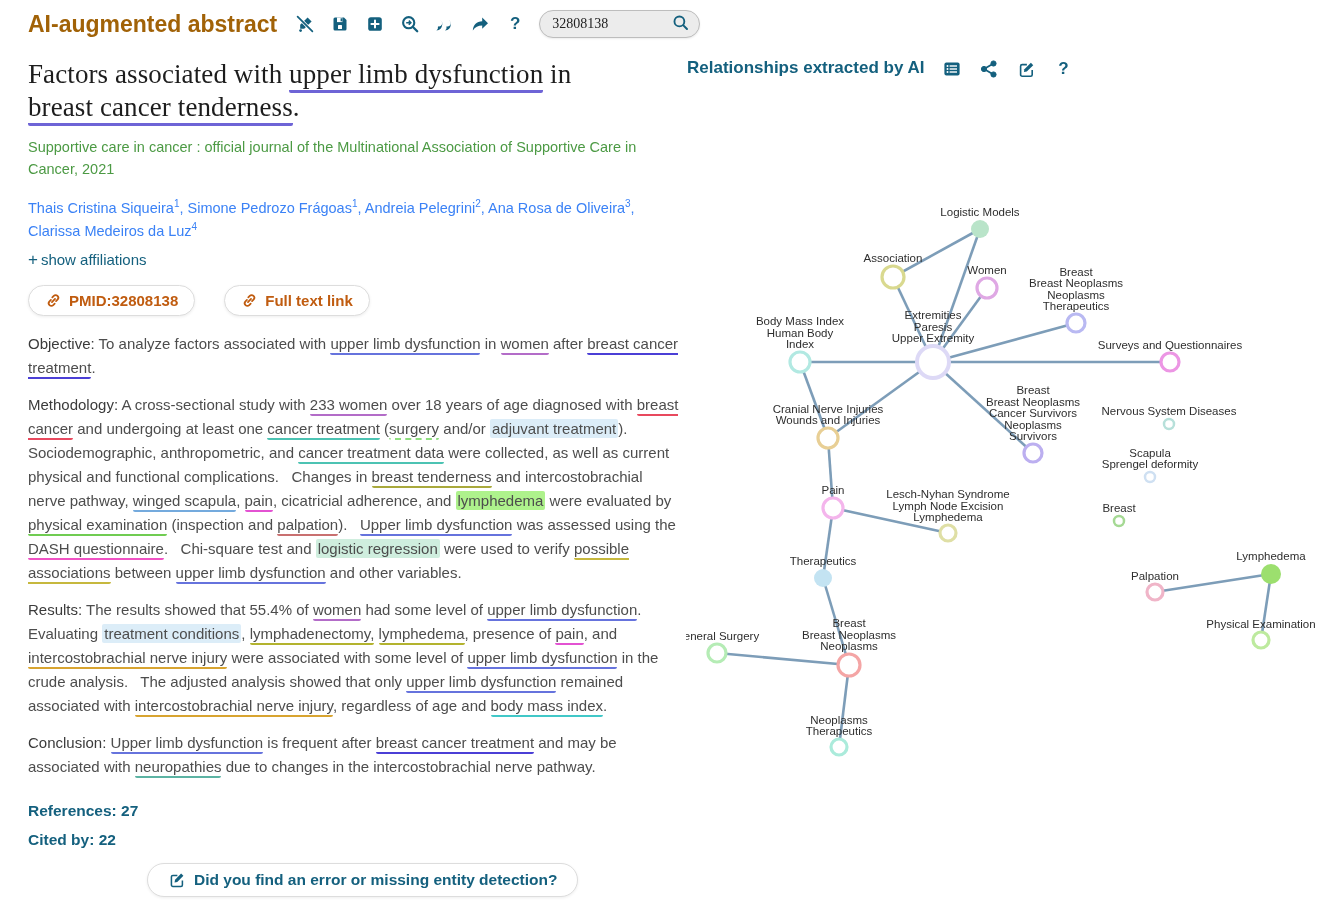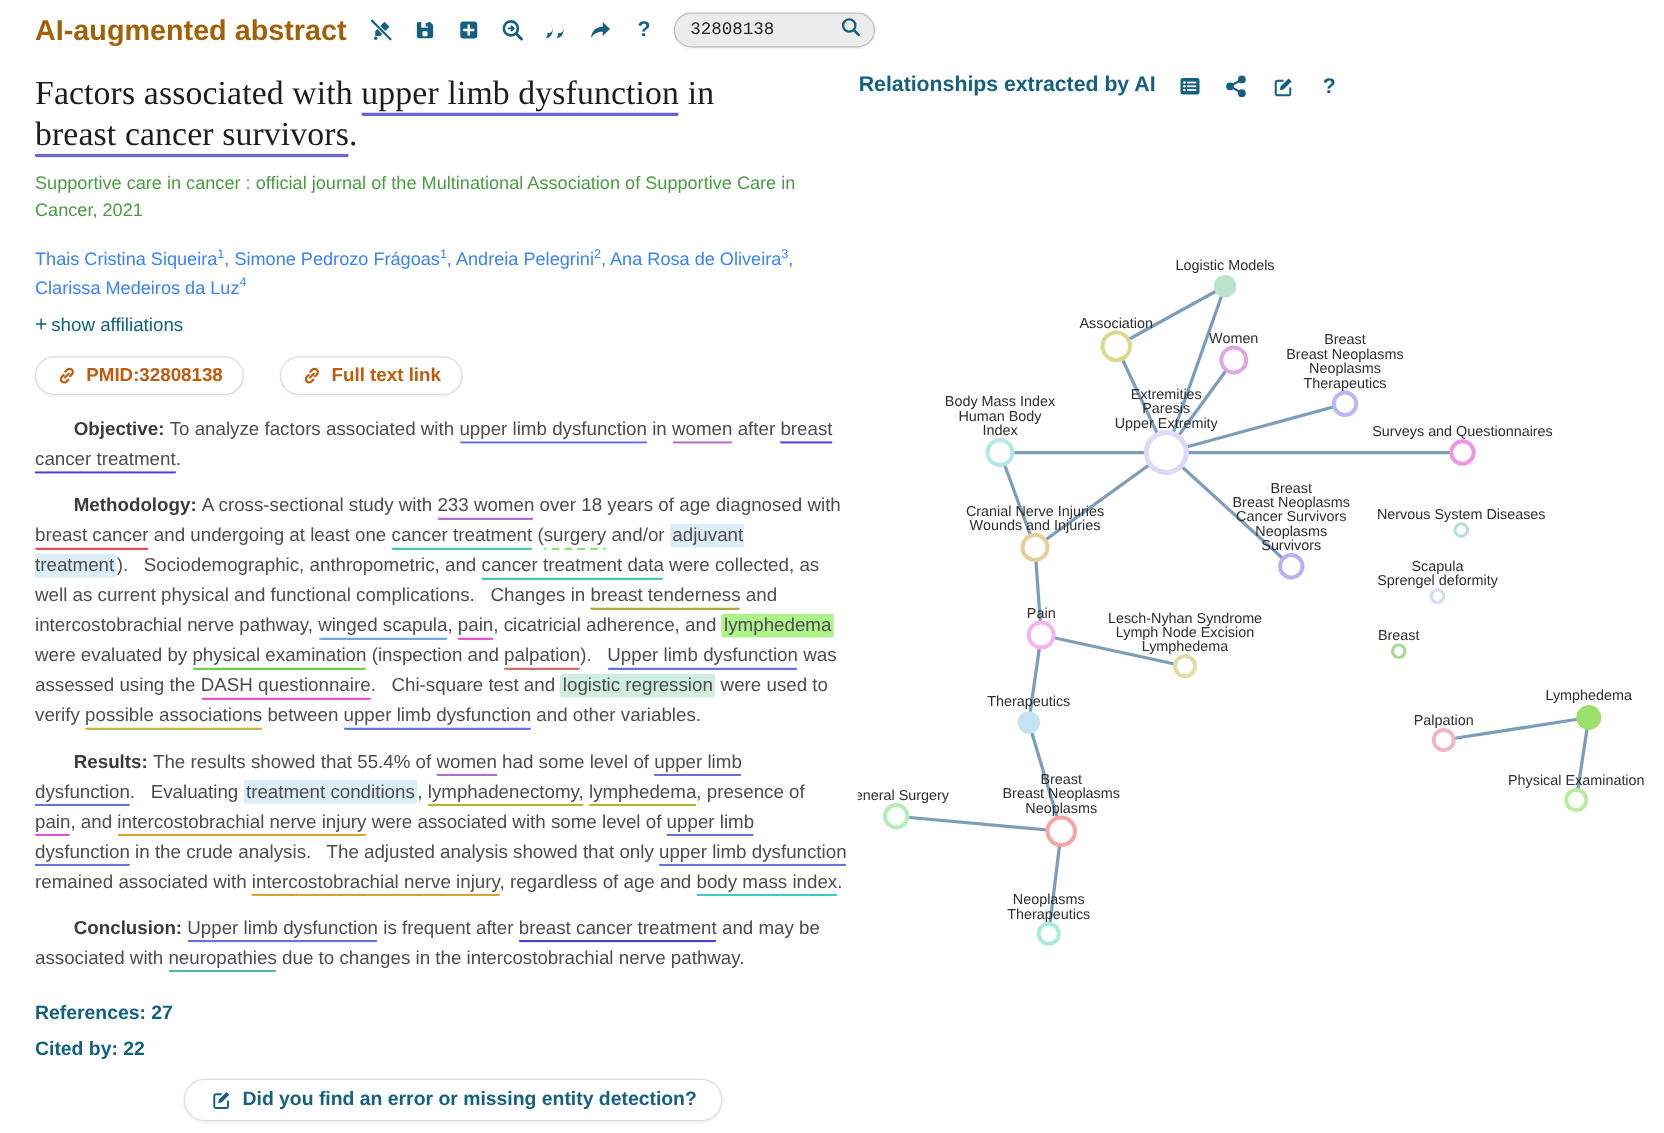--- a/index.html
+++ b/index.html
@@ -11,40 +11,40 @@
   .toolbar{display:flex;align-items:center;gap:13px;height:28px;}
   .toolbar-title{font-size:23px;font-weight:700;color:#a16207;white-space:nowrap;margin-right:4px;}
   .icon-btn{width:22px;height:22px;display:flex;align-items:center;justify-content:center;
             color:#14607e;cursor:pointer;flex:0 0 auto;}
   .icon-btn svg{display:block;}
   .qmark{font-size:17px;font-weight:700;color:#14607e;font-family:"Liberation Sans",sans-serif;}
   .searchbox{margin-left:auto;display:flex;align-items:center;background:#ececec;
              border:1px solid #bdbdbd;border-radius:14px;padding:2px 10px;height:22px;width:155px;
              box-shadow:0 1px 2px rgba(0,0,0,.08);}
   .searchbox input{border:none;background:transparent;outline:none;font-size:14px;color:#222;
-                   width:118px;font-family:Liberation Mono, monospace;}
+                   width:118px;font-family:Liberation Serif, serif;}
   .searchbox .sicon{margin-left:auto;color:#14607e;}
 
   .paper-title{font-family:"Liberation Serif","DejaVu Serif",serif;font-size:27px;line-height:1.22;
                color:#1d1d1d;margin-top:20px;width:610px;letter-spacing:.1px;}
   .journal{color:#4c9a44;font-size:14.5px;line-height:1.52;margin-top:12px;width:645px;}
   .authors{color:#3b82f6;font-size:14.5px;line-height:1.5;margin-top:16px;width:645px;}
   .authors sup{font-size:10px;}
   .show-affil{color:#14607e;font-size:15px;margin-top:7px;cursor:pointer;width:max-content;}
   .show-affil .plus{font-size:17px;font-weight:400;margin-right:3px;}
 
   .pill-row{display:flex;gap:29px;margin-top:15px;}
   .pill{display:flex;align-items:center;gap:7px;border:1px solid #ddd;border-radius:18px;
         background:#fff;padding:6px 16px;color:#c05c10;font-weight:700;font-size:15px;
         box-shadow:0 1px 3px rgba(0,0,0,.07);cursor:pointer;}
   .pill svg{color:#c05c10;}
 
   .abstract{margin-top:16px;font-size:15px;line-height:1.6;color:#4d4d4d;width:652px;}
   .para{margin:0 0 13px 0;}
-  .plabel{font-weight:700;color:#3b3b3b;margin-left:31px;}
+  .plabel{font-weight:400;color:#3b3b3b;}
   .ent{padding-bottom:1px;border-radius:2px;}
 
   .refs{margin-top:18px;color:#14607e;font-weight:700;font-size:15.5px;line-height:1.85;}
 
   .feedback-btn{position:absolute;left:147px;top:863px;display:flex;align-items:center;gap:8px;
                 border:1px solid #ddd;border-radius:18px;background:#fff;padding:7px 20px;
                 color:#14607e;font-weight:700;font-size:15.5px;box-shadow:0 1px 3px rgba(0,0,0,.07);
                 cursor:pointer;white-space:nowrap;}
 
   
@@ -111,21 +111,21 @@
       <input type="text" value="32808138" style="">
       <span class="sicon">
         <svg width="17" height="17" viewBox="0 0 20 20" fill="none" stroke="currentColor">
           <circle cx="8.7" cy="8.7" r="5.8" stroke-width="2.2"></circle>
           <path d="M13.4 13.4 L17.6 17.6" stroke-width="2.4" stroke-linecap="round"></path>
         </svg>
       </span>
     </span>
   </div>
 
-  <div class="paper-title">Factors associated with <span class="ent" style="border-bottom: 3px solid rgb(110, 100, 214);">upper limb dysfunction</span> in <span class="ent" style="border-bottom: 3px solid rgb(110, 100, 214);">breast cancer survivors</span>.</div>
+  <div class="paper-title">Factors associated with <span class="ent" style="border-bottom: 3px solid rgb(110, 100, 214);">upper limb dysfunction</span> in <span class="ent" style="border-bottom: 3px solid rgb(110, 100, 214);">breast cancer tenderness</span>.</div>
 
   <div class="journal">Supportive care in cancer : official journal of the Multinational Association of Supportive Care in Cancer, 2021</div>
 
   <div class="authors"><span>Thais Cristina Siqueira<sup>1</sup></span>, <span>Simone Pedrozo Frágoas<sup>1</sup></span>, <span>Andreia Pelegrini<sup>2</sup></span>, <span>Ana Rosa de Oliveira<sup>3</sup></span>, <span>Clarissa Medeiros da Luz<sup>4</sup></span></div>
 
   <div class="show-affil"><span class="plus">+</span><span>show affiliations</span></div>
 
   <div class="pill-row">
     <span class="pill">
       <svg width="17" height="17" viewBox="0 0 20 20" fill="none" stroke="currentColor" stroke-width="2.1" stroke-linecap="round">

